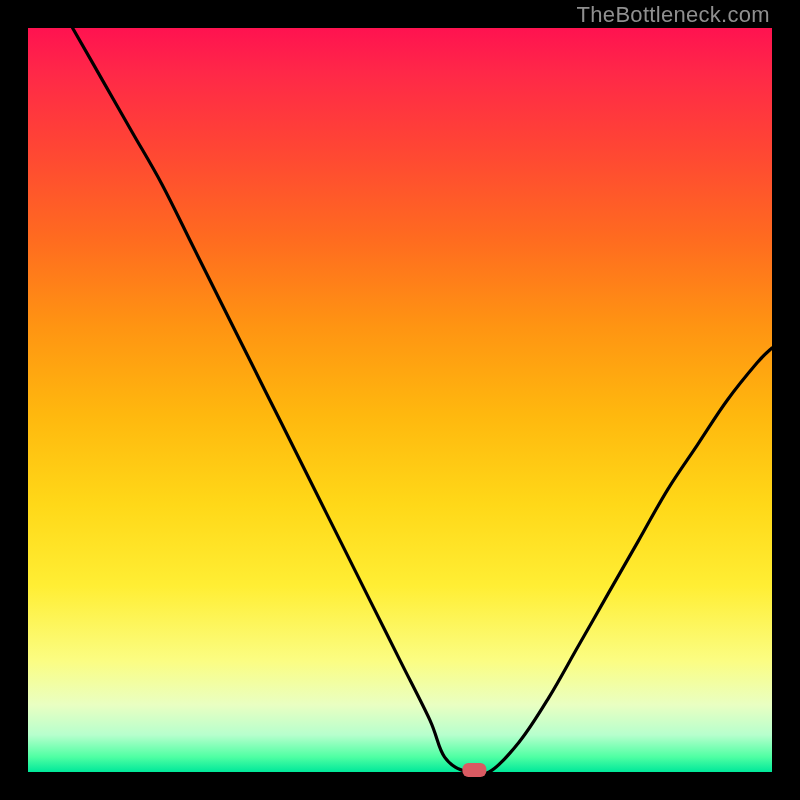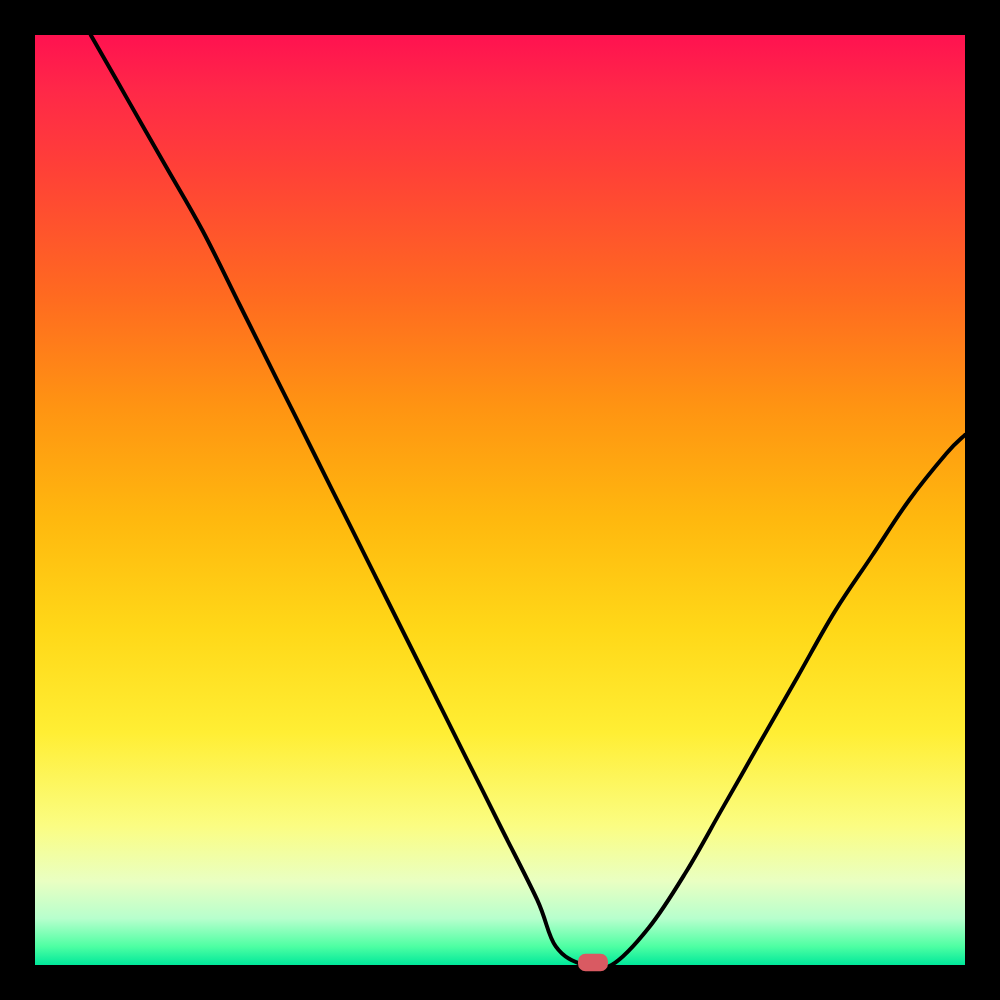--- a/index.html
+++ b/index.html
@@ -65,20 +65,21 @@
   .marker {
     fill: #d95a62;
     stroke: none;
   }
 </style>
 </head>
 <body>
 
 <div class="frame">
 
+  <div class="attribution">TheBottleneck.com</div>
 
   <div class="plot-area">
     <svg class="curve" viewBox="0 0 744 744">
       <path id="curvePath" class="curve-path" d="M 44.6 0.0 C 50.0 9.4, 63.7 33.3, 74.4 52.1 C 85.1 70.8, 93.4 85.4, 104.2 104.2 C 114.9 122.9, 123.2 136.2, 133.9 156.2 C 144.6 176.3, 153.0 194.3, 163.7 215.8 C 174.4 237.2, 182.7 253.9, 193.4 275.3 C 204.2 296.7, 212.5 313.4, 223.2 334.8 C 233.9 356.2, 242.2 372.9, 253.0 394.3 C 263.7 415.7, 272.0 432.4, 282.7 453.8 C 293.4 475.3, 301.8 491.9, 312.5 513.4 C 323.2 534.8, 331.5 551.5, 342.2 572.9 C 353.0 594.3, 361.3 611.0, 372.0 632.4 C 382.7 653.8, 393.7 674.5, 401.8 691.9 C 409.8 709.3, 409.9 719.7, 416.6 729.1 C 423.3 738.5, 430.9 741.3, 439.0 744.0 C 447.0 746.7, 451.9 749.4, 461.3 744.0 C 470.7 738.6, 480.3 727.6, 491.0 714.2 C 501.8 700.8, 510.1 687.0, 520.8 669.6 C 531.5 652.2, 539.8 636.3, 550.6 617.5 C 561.3 598.8, 569.6 584.2, 580.3 565.4 C 591.0 546.7, 599.4 532.1, 610.1 513.4 C 620.8 494.6, 629.1 478.7, 639.8 461.3 C 650.6 443.9, 658.9 432.7, 669.6 416.6 C 680.3 400.6, 688.6 386.7, 699.4 372.0 C 710.1 357.3, 721.1 344.2, 729.1 334.8 C 737.2 325.4, 741.3 322.6, 744.0 319.9"></path>
       <rect id="markerDot" class="marker" rx="6" ry="6" x="434.4" y="735.0" width="24" height="14"></rect>
     </svg>
   </div>
 
 </div>
 

